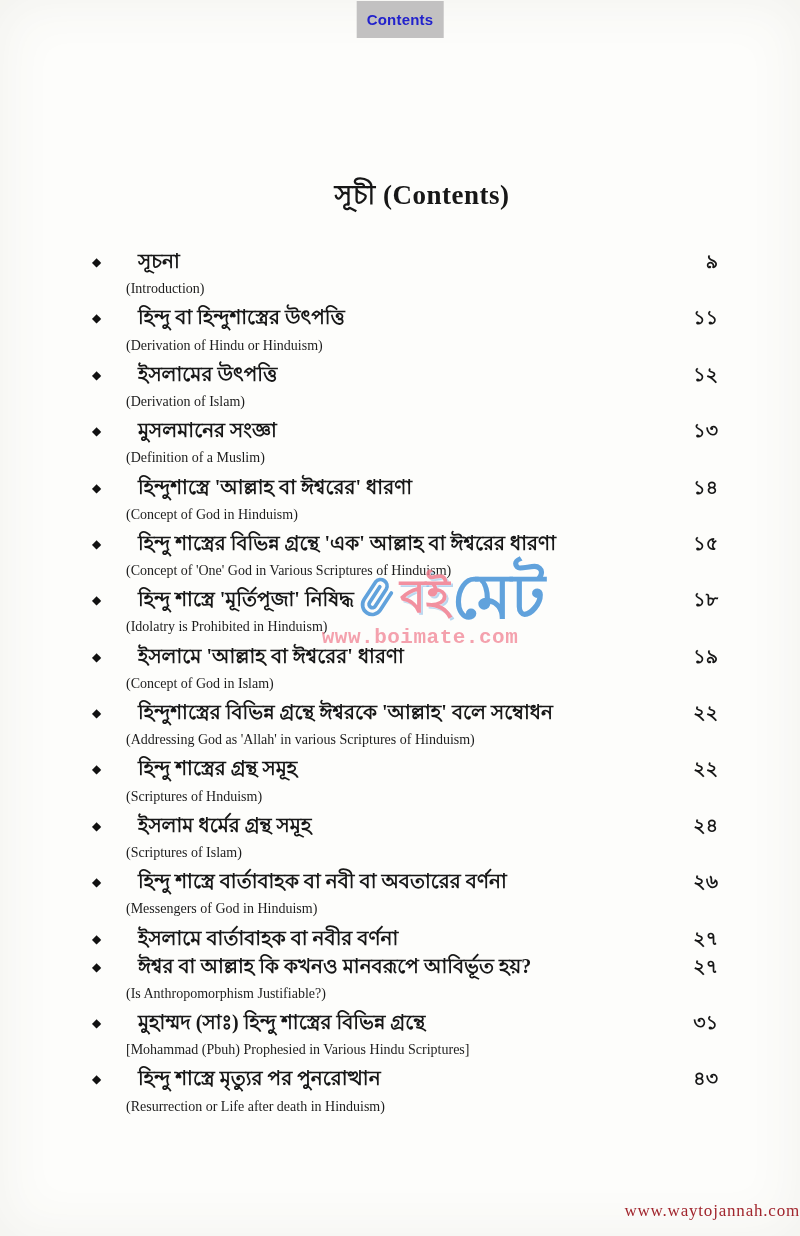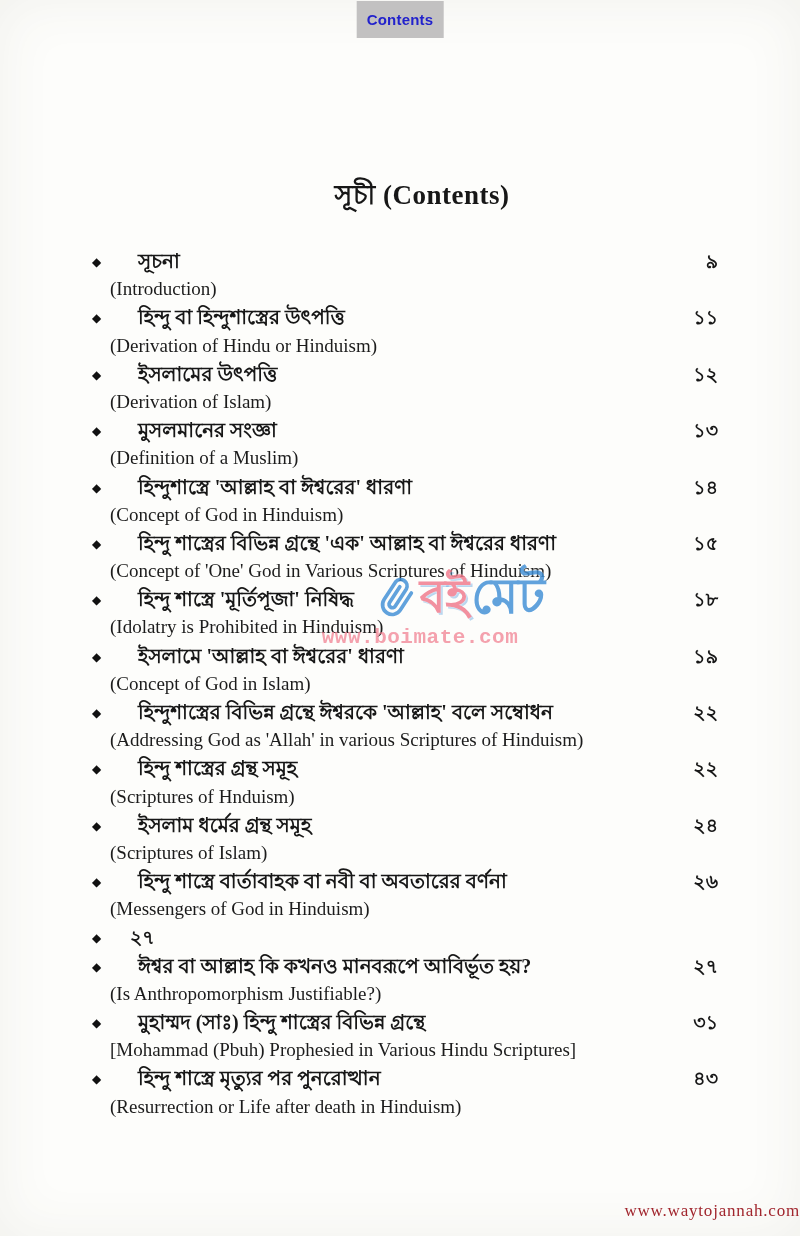--- a/index.html
+++ b/index.html
@@ -47,22 +47,22 @@
     overflow:visible;
     margin-left:16px;
   }
   .pg{
     flex:0 0 auto;
     font-size:19px;font-weight:bold;
     padding-left:8px;
   }
   .en-row{
     height:28.2px;line-height:28.2px;
-    margin-left:18px;
-    font-size:19px;
+    margin-left:34px;
+    font-size:14px;
     white-space:nowrap;
     color:#1c1c1c;
   }
   .watermark{
     position:absolute;left:295px;top:568px;width:250px;
     text-align:center;
     opacity:.82;
     pointer-events:none;
   }
   .wm-logo{
@@ -70,21 +70,21 @@
     height:58px;
   }
   .wm-clip{width:42px;height:42px;transform:rotate(-12deg);flex:0 0 auto;}
   .wm-bn1{
     font-size:46px;font-weight:bold;line-height:52px;
     color:var(--wm-pink,#f0798b);
     text-shadow:0 0 2px #fff, 2px 2px 0 rgba(63,143,214,.45);
     font-family:"Liberation Serif","DejaVu Serif",serif;
   }
   .wm-bn2{
-    font-size:49px;font-weight:bold;line-height:52px;
+    font-size:62px;font-weight:bold;line-height:52px;
     color:var(--wm-blue,#3f8fd6);
     text-shadow:0 0 2px #fff;
     font-family:"Liberation Serif","DejaVu Serif",serif;
   }
   .wm-url{
     margin-top:0;
     font-family:Liberation Mono, monospace;
     font-weight:bold;font-size:21px;letter-spacing:.5px;
     color:var(--wm-pink,#f0798b);
     opacity:.85;
@@ -210,20 +210,21 @@
       <span class="bullet">◆</span>
       <span class="bn">হিন্দু শাস্ত্রে বার্তাবাহক বা নবী বা অবতারের বর্ণনা</span>
       <span class="pg">২৬</span>
     </div>
     <div class="en-row">(Messengers of God in Hinduism)</div>
   </div>
 
   <div class="entry">
     <div class="bn-row">
       <span class="bullet">◆</span>
+      <span class="bn">ইসলামে বার্তাবাহক বা নবীর বর্ণনা</span>
       <span class="pg">২৭</span>
     </div>
   </div>
 
   <div class="entry">
     <div class="bn-row">
       <span class="bullet">◆</span>
       <span class="bn">ঈশ্বর বা আল্লাহ কি কখনও মানবরূপে আবির্ভূত হয়?</span>
       <span class="pg">২৭</span>
     </div>

